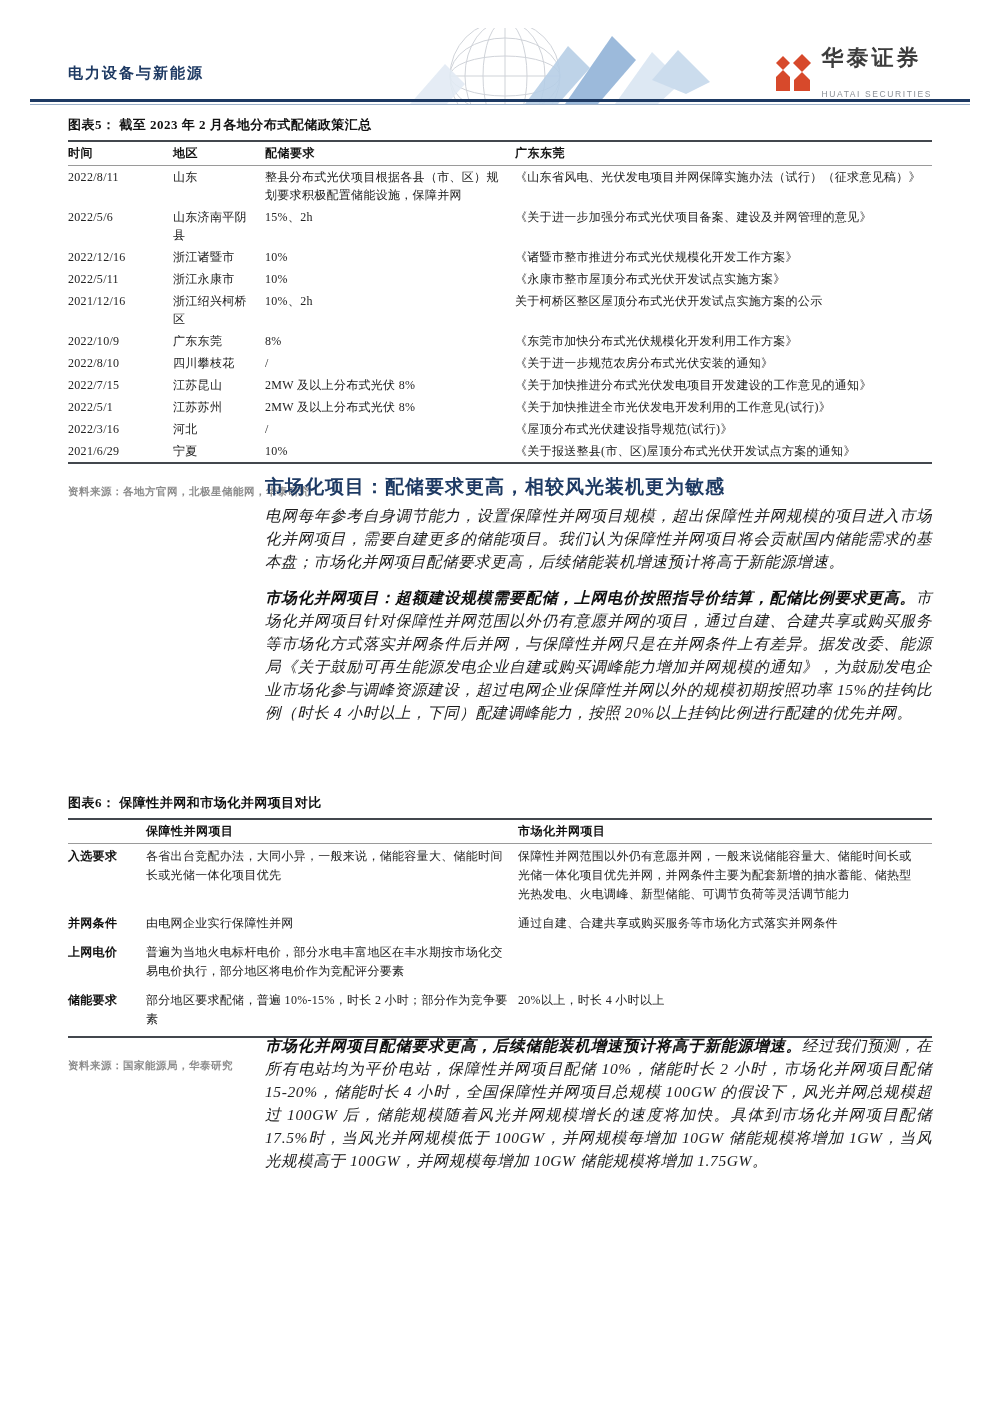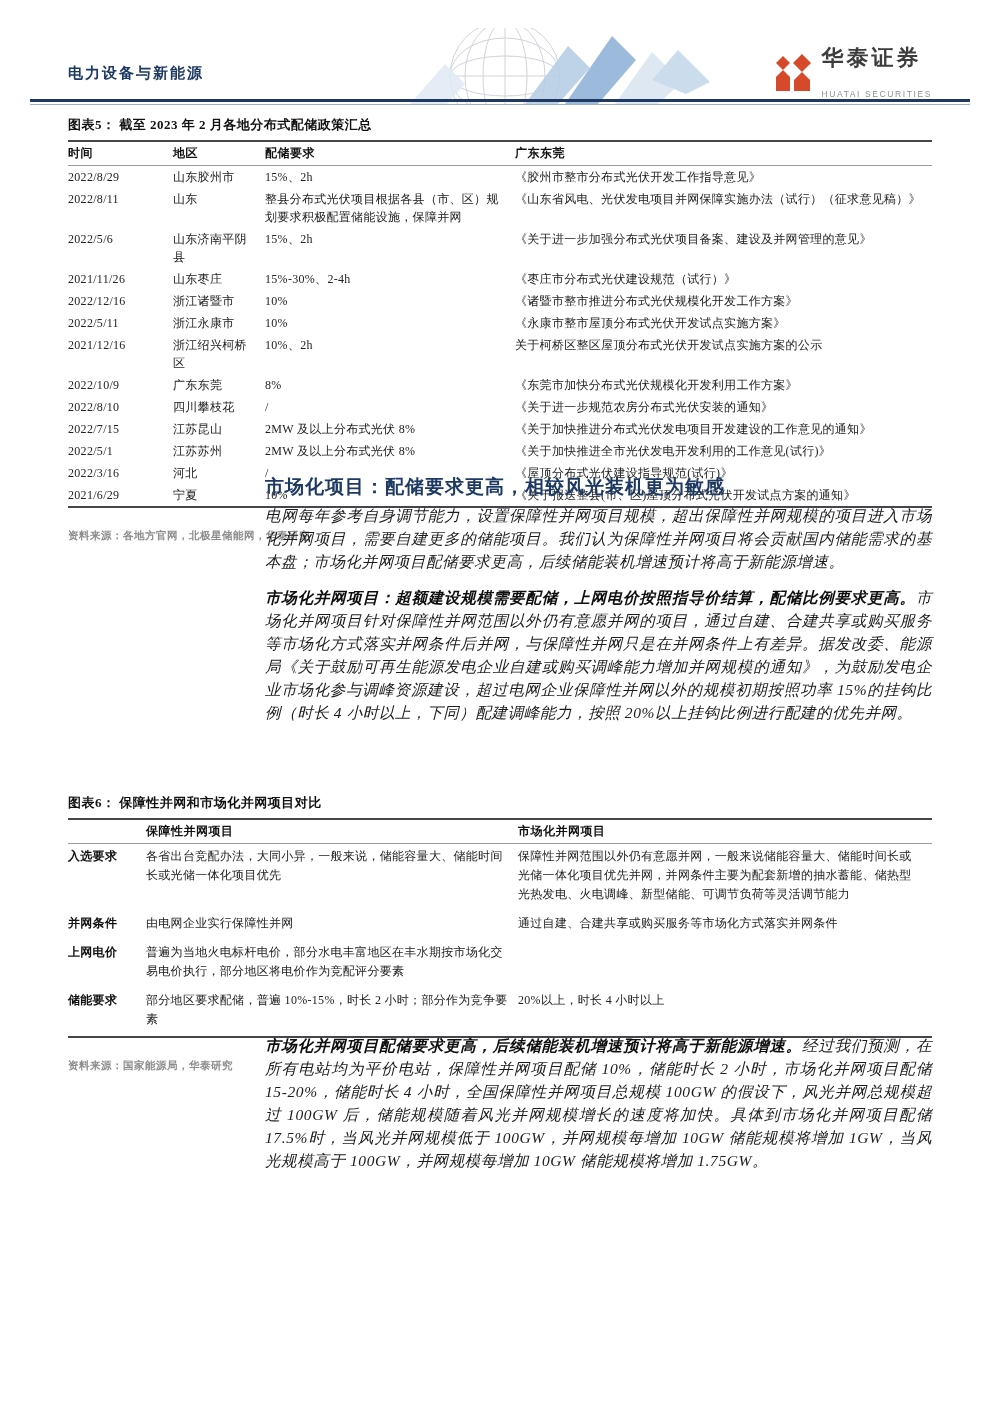--- a/index.html
+++ b/index.html
@@ -109,42 +109,30 @@
       <thead>
           <tr>
             <th>时间</th>
             <th>地区</th>
             <th>配储要求</th>
             <th>广东东莞</th>
           </tr>
         </thead>
       <tbody>
           <tr>
-            <td>2022/8/29</td>
-            <td>山东胶州市</td>
-            <td>15%、2h</td>
-            <td>《胶州市整市分布式光伏开发工作指导意见》</td>
-          </tr>
-          <tr>
             <td>2022/8/11</td>
             <td>山东</td>
             <td>整县分布式光伏项目根据各县（市、区）规划要求积极配置储能设施，保障并网</td>
             <td>《山东省风电、光伏发电项目并网保障实施办法（试行）（征求意见稿）》</td>
           </tr>
           <tr>
             <td>2022/5/6</td>
             <td>山东济南平阴县</td>
             <td>15%、2h</td>
             <td>《关于进一步加强分布式光伏项目备案、建设及并网管理的意见》</td>
-          </tr>
-          <tr>
-            <td>2021/11/26</td>
-            <td>山东枣庄</td>
-            <td>15%-30%、2-4h</td>
-            <td>《枣庄市分布式光伏建设规范（试行）》</td>
           </tr>
           <tr>
             <td>2022/12/16</td>
             <td>浙江诸暨市</td>
             <td>10%</td>
             <td>《诸暨市整市推进分布式光伏规模化开发工作方案》</td>
           </tr>
           <tr>
             <td>2022/5/11</td>
             <td>浙江永康市</td>

